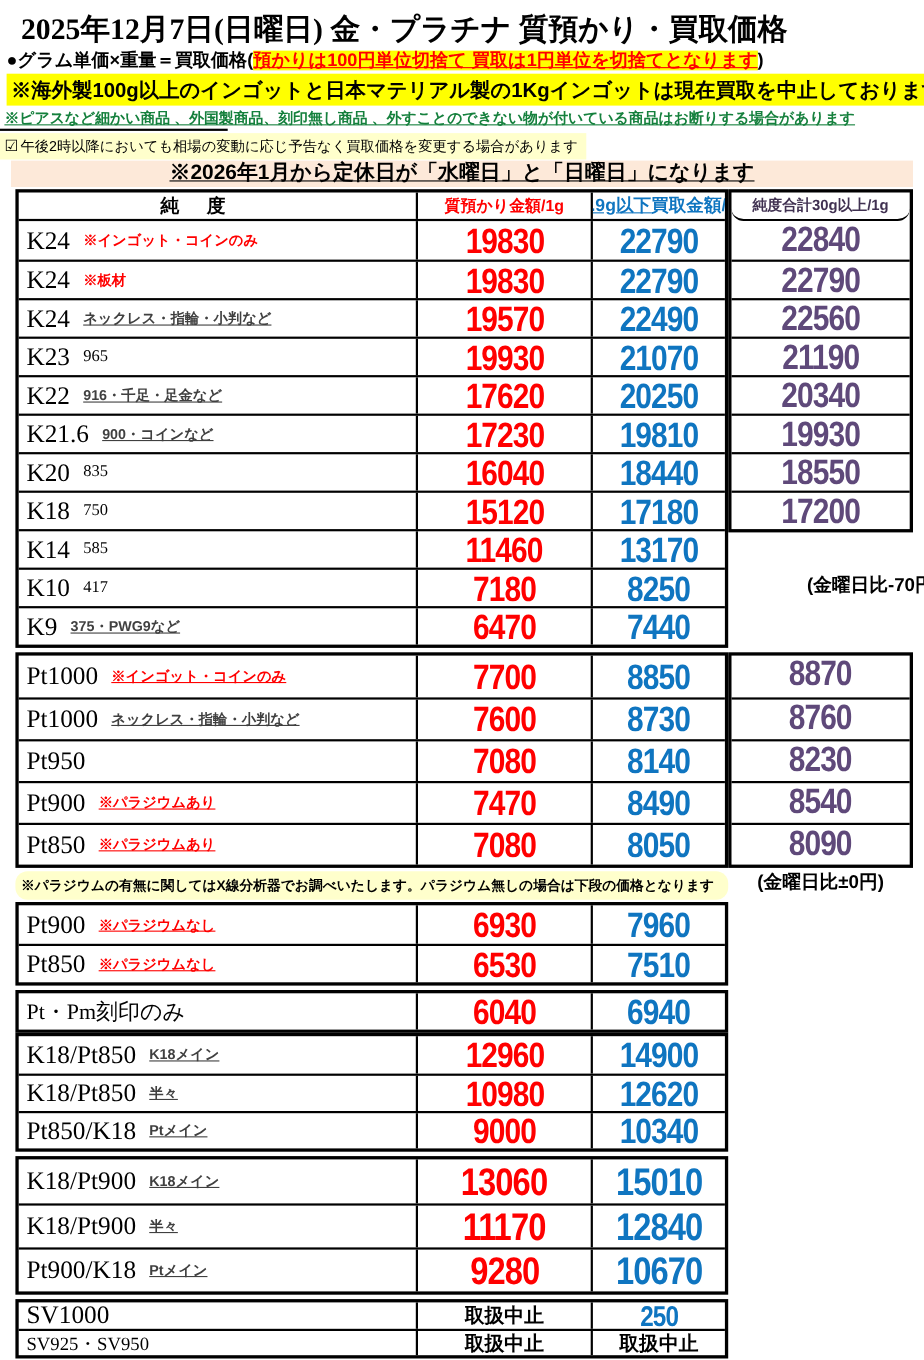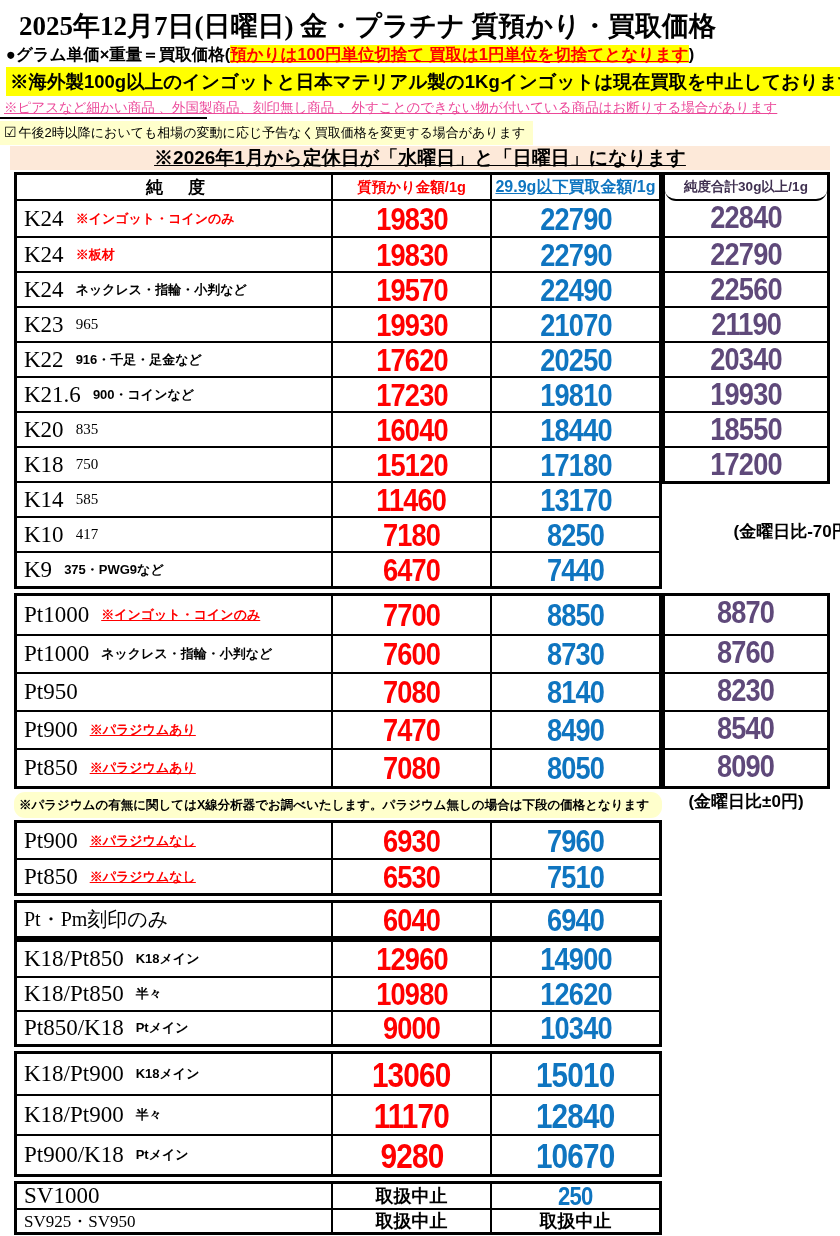--- a/index.html
+++ b/index.html
@@ -6,51 +6,51 @@
   #page{position:relative;width:840px;height:1236px;background:#fff;overflow:hidden;
         font-family:"Liberation Sans",sans-serif;color:#000;}
 
   
   #title{position:absolute;top:8px;left:0;width:735px;text-align:center;
          font-family:"Liberation Serif",serif;font-weight:bold;font-size:27px;letter-spacing:0px;}
   #formula{position:absolute;top:44px;left:6px;font-size:16.5px;font-weight:bold;white-space:nowrap;}
   #formula .hl{background:#ffff00;color:#ff0000;text-decoration:underline;}
   #notice-ingot{position:absolute;top:67px;left:6px;background:#ffff00;font-size:18.5px;
                 font-weight:bold;padding:2px 4px;white-space:nowrap;}
-  #notice-items{position:absolute;top:99px;left:4px;color:#ec4899;font-size:13.5px;font-weight:normal;
+  #notice-items{position:absolute;top:99px;left:4px;color:#15803d;font-size:13.5px;font-weight:bold;
                 text-decoration:underline;white-space:nowrap;}
   #shortline{position:absolute;top:117px;left:0;width:207px;height:2px;background:#000;}
   #notice-change{position:absolute;top:121px;left:0;background:#ffffcc;font-size:13px;
                  padding:3px 8px 3px 4px;white-space:nowrap;}
   #notice-change .cb{font-size:14px;margin-right:2px;}
   #banner{position:absolute;top:146px;left:10px;width:820px;height:24px;background:#fde9d9;
           text-align:center;font-weight:bold;font-size:19px;text-decoration:underline;line-height:24px;}
 
   
   .tbl{position:absolute;left:14px;width:648px;border:3px solid #000;box-sizing:border-box;background:#fff;}
   .thead{display:flex;height:24px;border-bottom:2px solid #000;}
   .trow{display:flex;height:35px;border-top:2px solid #000;box-sizing:border-box;}
   .trows .trow:first-child{border-top:none;}
   .cell{display:flex;align-items:center;justify-content:center;box-sizing:border-box;overflow:hidden;}
   .c1{width:314px;justify-content:flex-start;padding-left:7px;}
-  .c2{width:159px;border-left:2px solid #000;}
+  .c2{width:159px;border-left:2px solid #000;margin-left:47px;}
   .c3{flex:1;border-left:2px solid #000;}
 
   .th-purity{font-family:"Liberation Serif",serif;font-weight:bold;font-size:17px;letter-spacing:4px;width:100%;text-align:center;}
   .th-pawn{color:#ff0000;font-weight:bold;font-size:14.5px;white-space:nowrap;}
   .th-buy{color:#0f75c0;font-weight:bold;font-size:16px;white-space:nowrap;}
   .th-bulk{color:#403151;font-weight:bold;font-size:13.5px;white-space:nowrap;}
 
   .lab{font-family:"Liberation Serif",serif;font-size:23px;white-space:nowrap;}
   .lab.mid{font-size:20px;}
   .lab.small{font-size:17px;}
   .note{margin-left:12px;white-space:nowrap;}
   .nred{color:#ff0000;font-weight:bold;font-size:13px;}
   .nredu{color:#ff0000;font-weight:bold;font-size:13px;text-decoration:underline;}
-  .nblack{color:#000000;font-weight:bold;font-size:13px;}
+  .nblack{color:#404040;font-weight:bold;font-size:13px;text-decoration:underline;}
   .nnum{color:#000;font-family:"Liberation Serif",serif;font-size:15px;}
 
   .price{display:inline-block;font-weight:bold;font-size:32px;line-height:1;
          transform:scaleX(0.85);transform-origin:50% 50%;letter-spacing:-1px;}
   .pred{color:#ff0000;}
   .pblue{color:#0f75c0;}
   .ppurple{color:#5f497a;}
   .susp{font-weight:bold;font-size:18px;color:#000;}
 
   #tbl-gold{top:172px;}

